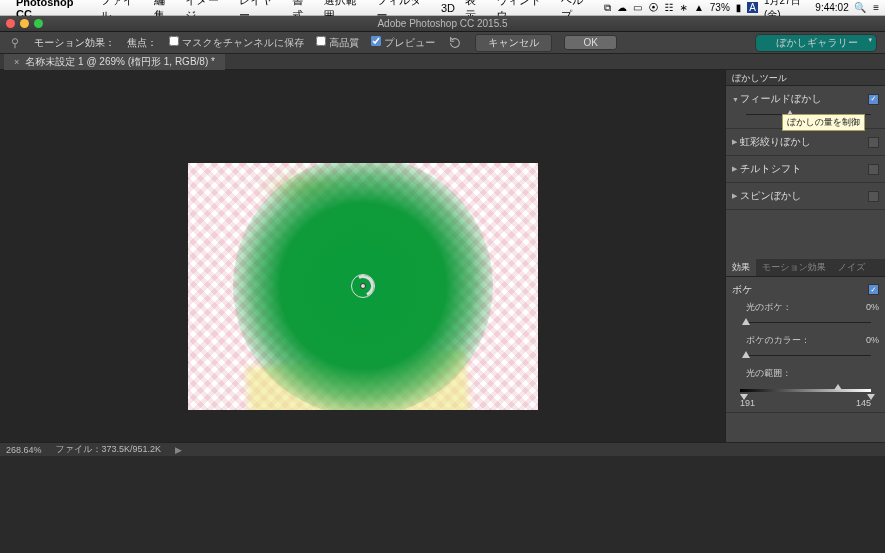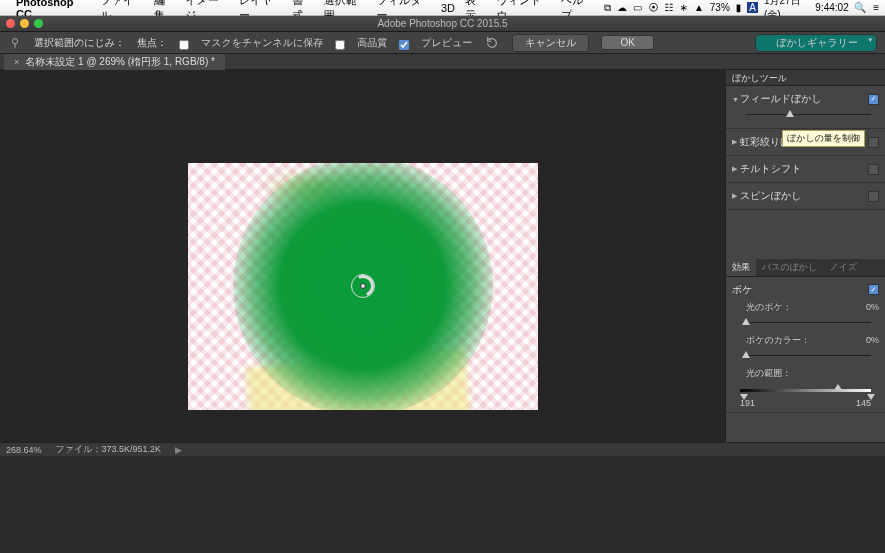--- a/index.html
+++ b/index.html
@@ -10,21 +10,21 @@
 .menubar .m{margin-right:10px;font-size:11px}
 .menubar .right{margin-left:auto;display:flex;align-items:center;gap:6px;font-size:10px}
 .menubar .icon{font-size:10px}
 .titlebar{height:16px;background:linear-gradient(#4a4a4a,#3a3a3a);display:flex;align-items:center;justify-content:center;color:#bbb;font-size:10px;border-bottom:1px solid #1a1a1a;position:relative}
 .traffic{position:absolute;left:6px;display:flex;gap:5px}
 .traffic span{width:9px;height:9px;border-radius:50%}
 .tl-r{background:#fc605c}.tl-y{background:#fdbc40}.tl-g{background:#34c749}
 .options{height:22px;background:#424242;border-bottom:1px solid #222;display:flex;align-items:center;padding:0 8px;gap:12px}
 .options .tool-ic{width:14px;height:14px;opacity:.8}
 .options .lbl{color:#ddd;font-size:10px}
-.options .chk{display:flex;align-items:flex-end;gap:12px}
+.options .chk{display:flex;align-items:flex-start;gap:3px}
 .options input[type=checkbox]{width:10px;height:10px;accent-color:#5a8fd6}
 .options .btn{background:#555;border:1px solid #333;color:#ddd;padding:1px 12px;border-radius:3px;font-size:10px;cursor:pointer}
 .options .btn.ok{background:#6a6a6a;padding:1px 18px}
 .options .reset{width:16px;height:14px;opacity:.8}
 .options .spacer{flex:1}
 .options .gallery{background:#0f766e;border:1px solid #333;color:#ccc;padding:1px 18px 1px 20px;border-radius:5px;font-size:10px;min-width:90px;position:relative}
 .options .gallery::after{content:"▾";position:absolute;right:4px;font-size:7px}
 .doctab{height:16px;background:#3a3a3a;border-bottom:1px solid #222;display:flex;align-items:center;padding-left:4px}
 .doctab .tab{background:#4a4a4a;padding:1px 10px;font-size:10px;color:#ddd;display:flex;align-items:center;gap:6px}
 .doctab .tab .x{font-size:9px;opacity:.7}
@@ -109,21 +109,21 @@
     <span class="tl-g"></span>
   </div>
   <span>Adobe Photoshop CC 2015.5</span>
 </div>
 
 <div class="options">
   <svg class="tool-ic" viewBox="0 0 16 16">
       <circle cx="8" cy="6" r="3" fill="none" stroke="#ccc"></circle>
       <path d="M8 9v5" stroke="#ccc"></path>
     </svg>
-  <span class="lbl">選択範囲のにじみ：</span>
+  <span class="lbl">モーション効果：</span>
   <span class="lbl">焦点：</span>
   <label class="chk">
       <input type="checkbox" style="">
       <span>マスクをチャンネルに保存</span>
     </label>
   <label class="chk">
       <input type="checkbox" style="">
       <span>高品質</span>
     </label>
   <label class="chk">
@@ -166,21 +166,21 @@
     <div class="section" style="position:relative">
       <div class="sec-row">
         <span class="tw">▼</span>
         <span class="name">フィールドぼかし</span>
         <span class="cb">✓</span>
       </div>
       <div class="slider">
         <div class="track"></div>
           <div class="thumb up" style="left:35%"></div>
       </div>
-      <div class="tooltip" style="left:56px;top:44px">ぼかしの量を制御</div>
+      <div class="tooltip" style="left:56px;top:28px">ぼかしの量を制御</div>
     </div>
 
     <div class="section">
       <div class="sec-row">
         <span class="tw">▶</span>
         <span class="name">虹彩絞りぼかし</span>
         <span class="cb off">✓</span>
       </div>
     </div>
     <div class="section">
@@ -195,21 +195,21 @@
         <span class="tw">▶</span>
         <span class="name">スピンぼかし</span>
         <span class="cb off">✓</span>
       </div>
     </div>
 
     <div class="filler"></div>
 
     <div class="fxtabs">
       <div class="t active">効果</div>
-      <div class="t">パスのぼかし</div>
+      <div class="t">モーション効果</div>
       <div class="t">ノイズ</div>
     </div>
 
     <div class="section">
       <div class="sec-row">
         <span class="name">ボケ</span>
         <span class="cb">✓</span>
       </div>
       <div class="subrow">
         <span class="lbl">光のボケ：</span>

